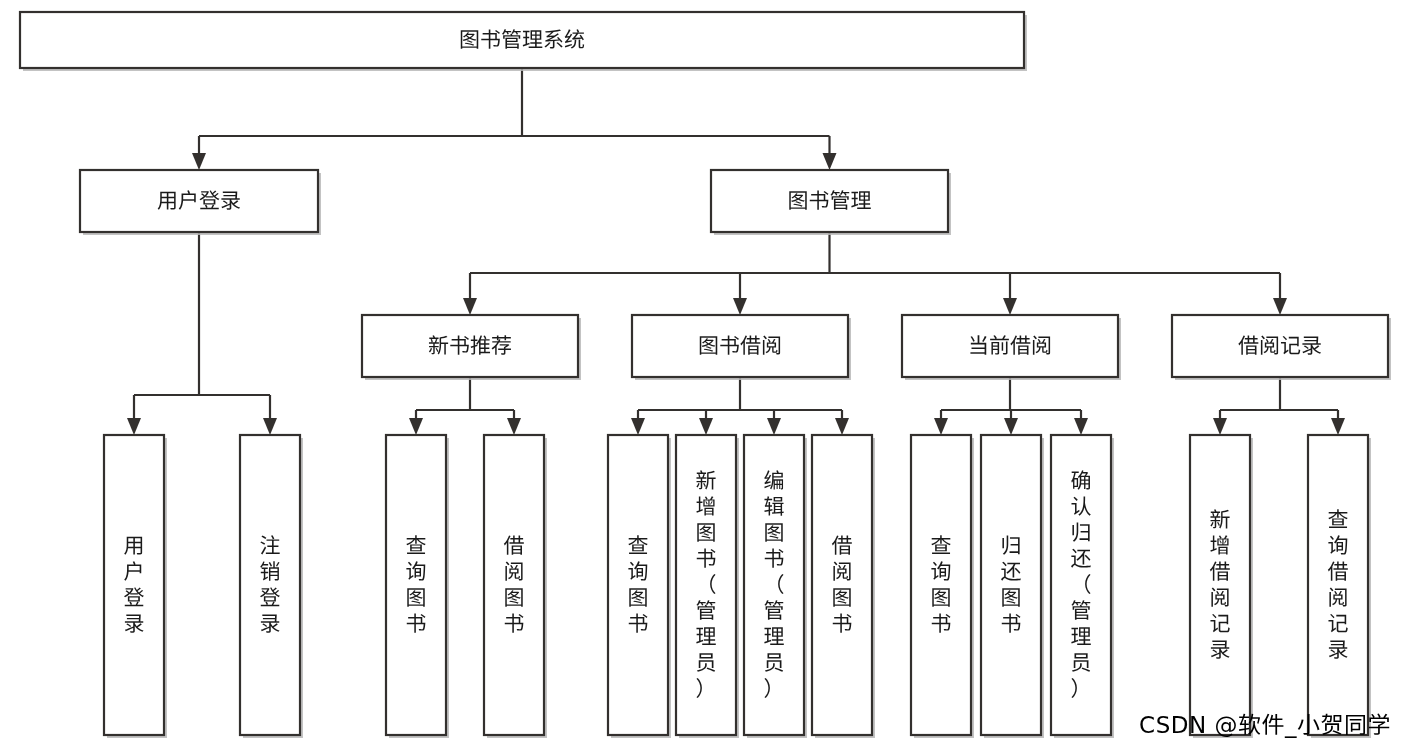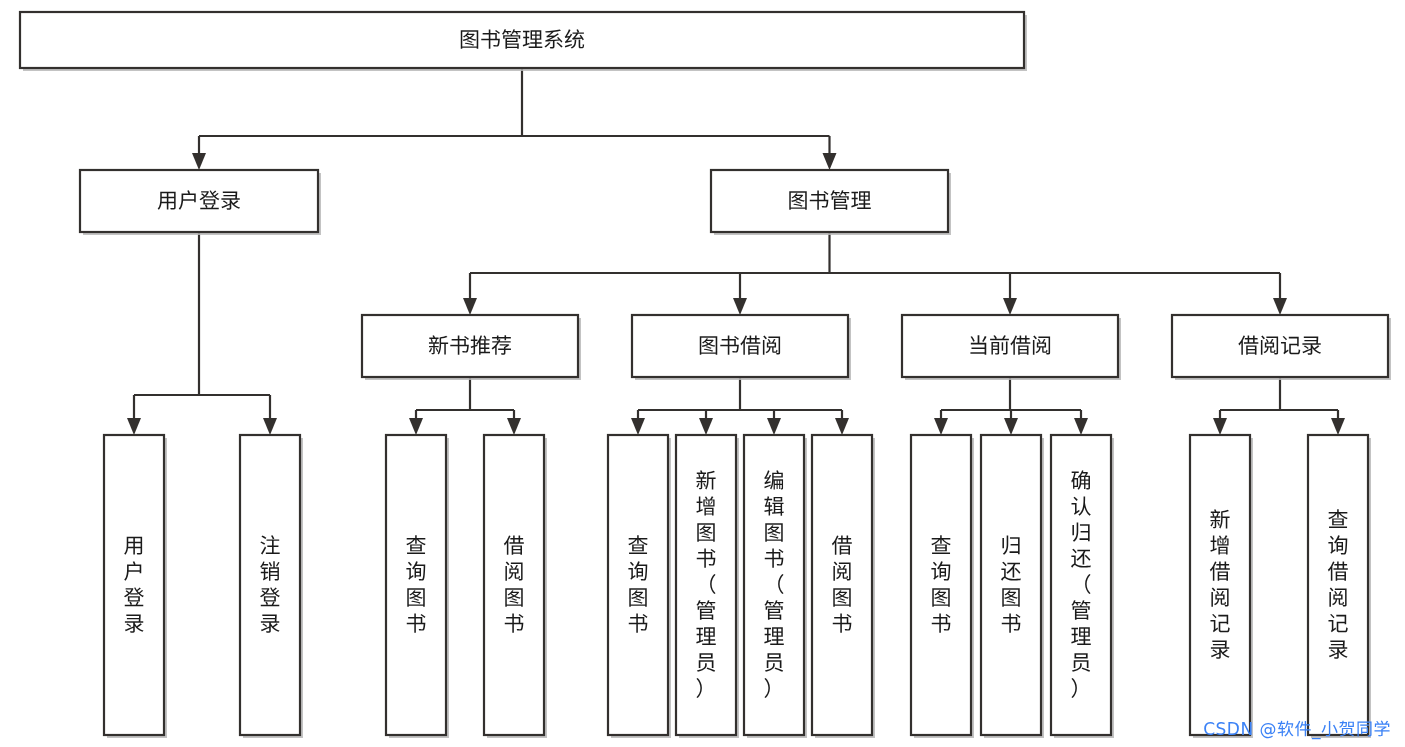--- a/index.html
+++ b/index.html
@@ -58,22 +58,22 @@
     fill: #1a1a1a;
     font-family: "DejaVu Sans", "Liberation Sans", sans-serif;
     font-size: 21px;
     text-anchor: middle;
   }
   .watermark-text {
     position: absolute;
     right: 14px;
     bottom: 7px;
     font-family: "DejaVu Sans", "Liberation Sans", sans-serif;
-    font-size: 17px;
-    color: #3b82f6;
+    font-size: 23px;
+    color: #000000;
     white-space: nowrap;
     letter-spacing: 0.5px;
   }
 </style>
 </head>
 <body>
 
 <div id="diagram-canvas">
   <svg class="diagram-svg" viewBox="0 0 1405 747" xmlns="http://www.w3.org/2000/svg">
     <g id="connector-layer">

